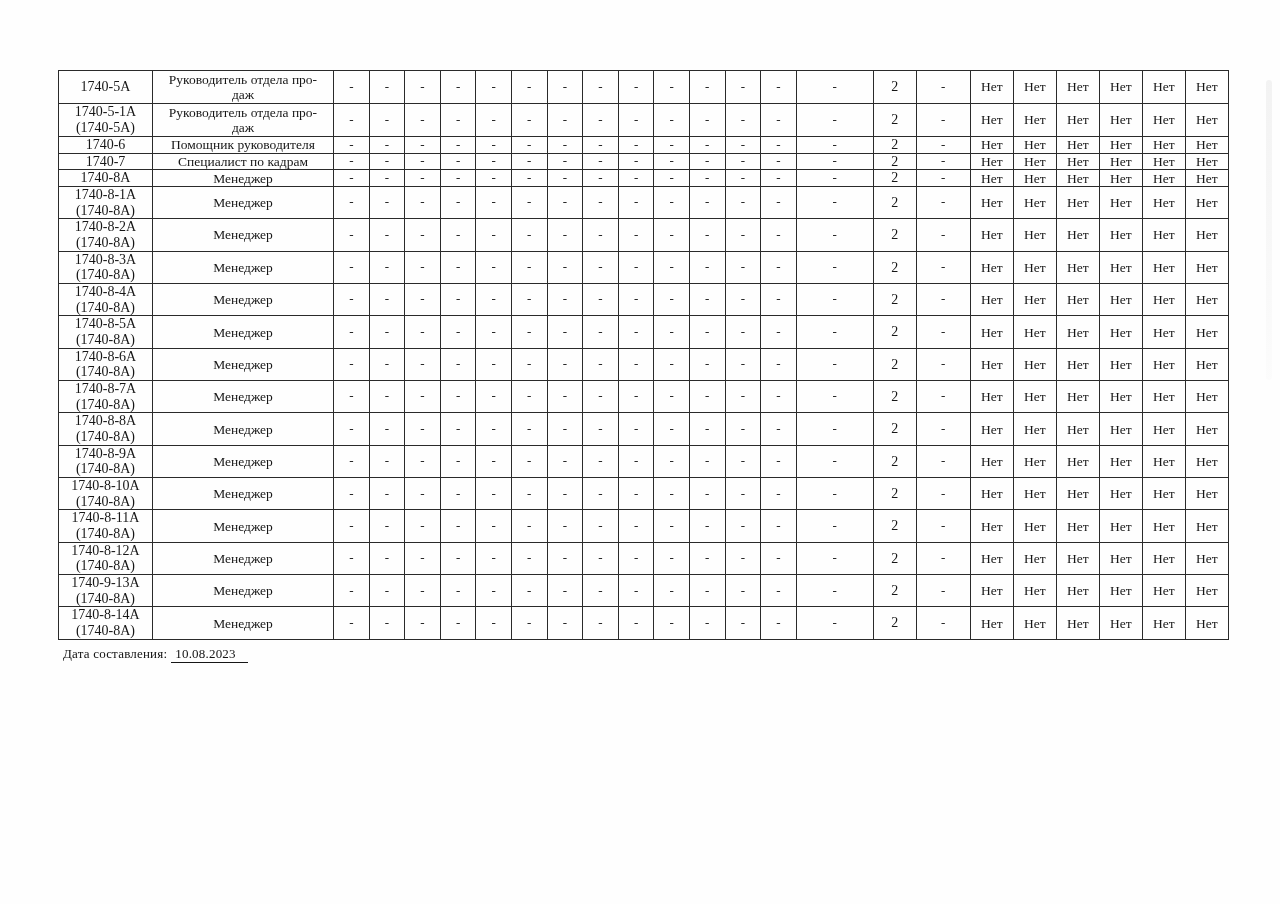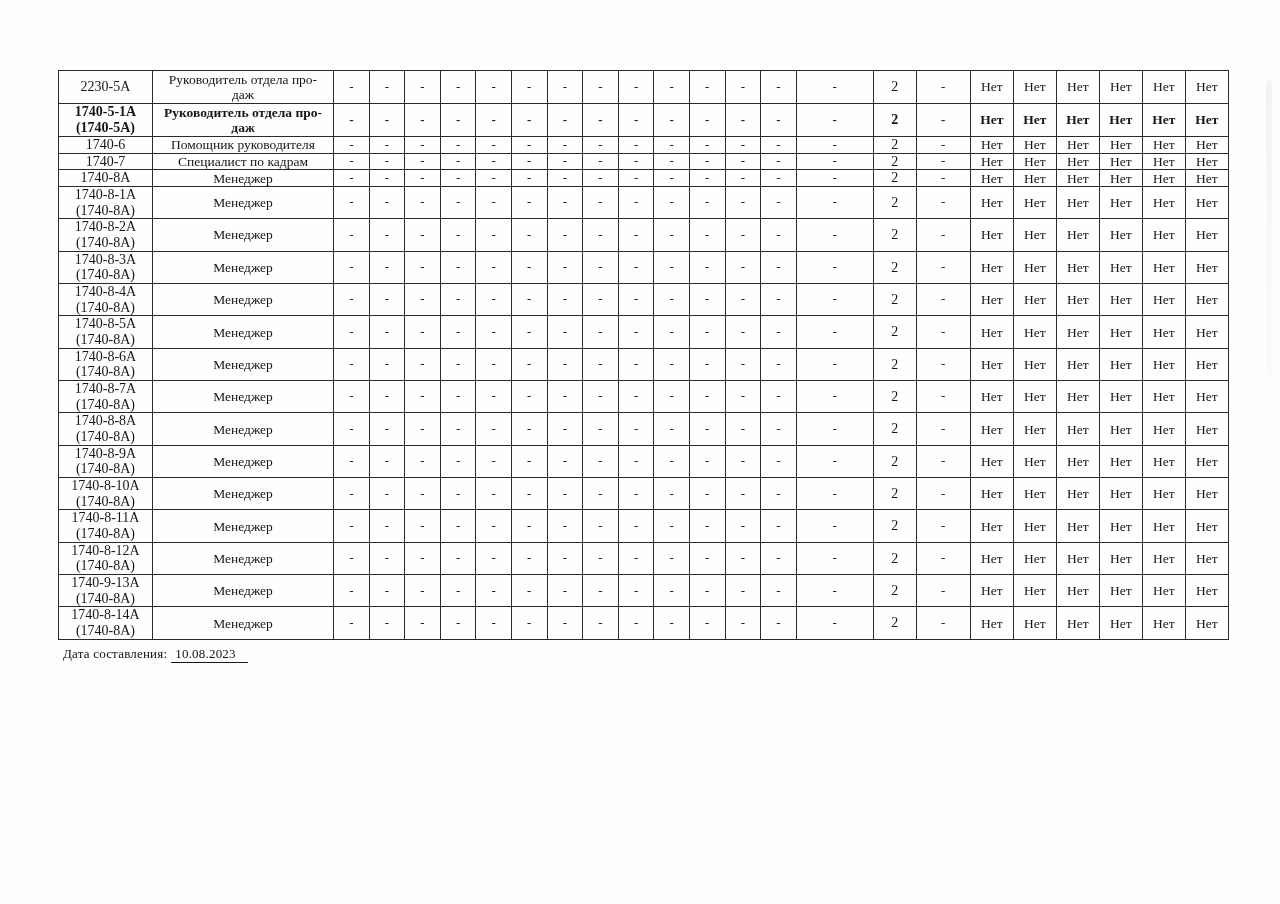--- a/index.html
+++ b/index.html
@@ -93,21 +93,21 @@
         <col style="width: 54px;">
         <col style="width: 43px;">
         <col style="width: 43px;">
         <col style="width: 43px;">
         <col style="width: 43px;">
         <col style="width: 43px;">
         <col style="width: 43px;">
       </colgroup>
     <tbody>
         <tr style="height: 33px;">
-          <td class="code-cell">2230-5А</td>
+          <td class="code-cell">1740-5А</td>
           <td class="title-cell">Руководитель отдела про-
 даж</td>
           <td class="dash-cell">-</td>
           <td class="dash-cell">-</td>
           <td class="dash-cell">-</td>
           <td class="dash-cell">-</td>
           <td class="dash-cell">-</td>
           <td class="dash-cell">-</td>
           <td class="dash-cell">-</td>
           <td class="dash-cell">-</td>
@@ -119,21 +119,21 @@
           <td class="dash-cell">-</td>
           <td class="num-cell">2</td>
           <td class="dash-cell">-</td>
           <td class="no-cell">Нет</td>
           <td class="no-cell">Нет</td>
           <td class="no-cell">Нет</td>
           <td class="no-cell">Нет</td>
           <td class="no-cell">Нет</td>
           <td class="no-cell">Нет</td>
         </tr>
-        <tr style="height: 33px; font-weight: bold;">
+        <tr style="height: 33px;">
           <td class="code-cell">1740-5-1А
 (1740-5А)</td>
           <td class="title-cell">Руководитель отдела про-
 даж</td>
           <td class="dash-cell">-</td>
           <td class="dash-cell">-</td>
           <td class="dash-cell">-</td>
           <td class="dash-cell">-</td>
           <td class="dash-cell">-</td>
           <td class="dash-cell">-</td>

